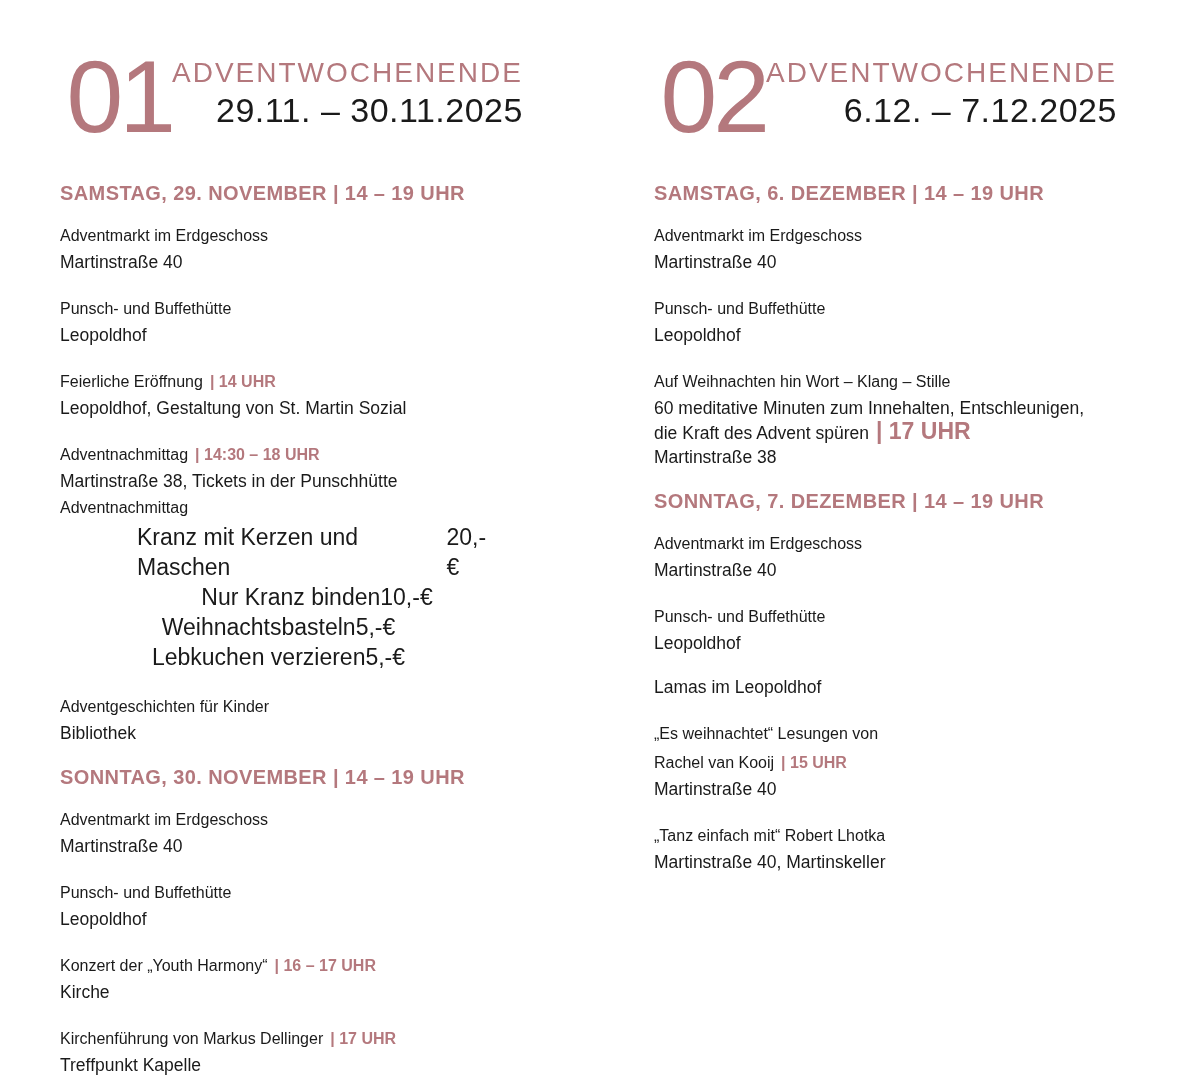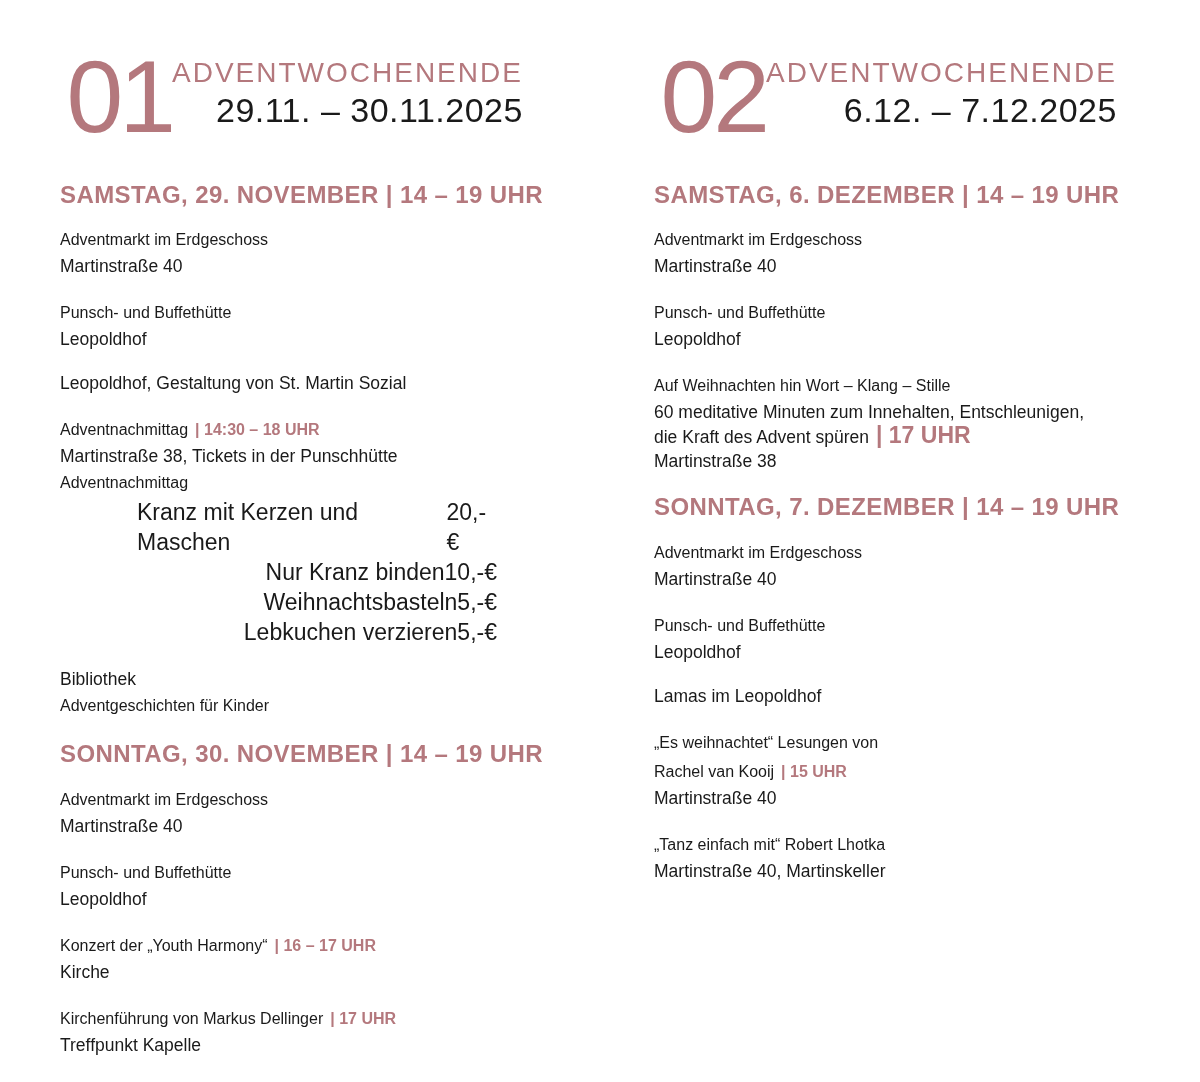--- a/index.html
+++ b/index.html
@@ -36,33 +36,33 @@
   }
   .col-date{
     color:var(--ink);font-weight:400;
     font-size:34px;line-height:1.18;letter-spacing:.5px;
     margin-top:2px;white-space:nowrap;
   }
 
   .sec-header{
     margin:10px 0 16px;
     color:var(--accent);
-    font-size:24px;font-weight:700;letter-spacing:.4px;line-height:1.2;
+    font-size:20px;font-weight:700;letter-spacing:.4px;line-height:1.2;
     white-space:nowrap;
   }
   .sec:first-child .sec-header{margin-top:40px;}
 
   .event{margin-bottom:20px;}
   .line-lg{font-size:16px;line-height:29px;}
   .line-sm{font-size:17.5px;line-height:24px;}
   .time{color:var(--accent);font-weight:700;margin-left:7px;white-space:nowrap;}
   .line-sm .time{font-size:23px;line-height:1;}
 
   .price-row{
-    display:flex;justify-content:flex-end;
+    display:flex;justify-content:center;
     width:437px;box-sizing:border-box;
     font-size:23px;line-height:30px;
   }
   .price-row.indent{padding-left:77px;}
 </style>
 </head>
 <body>
 
 <div class="page">
   <div id="columns">
@@ -80,20 +80,21 @@
     <div class="sec-events">
               <div class="event">
                 <div class="line line-lg"><span class="txt">Adventmarkt im Erdgeschoss</span></div>
                 <div class="line line-sm"><span class="txt">Martinstraße 40</span></div>
               </div>
               <div class="event">
                 <div class="line line-lg"><span class="txt">Punsch- und Buffethütte</span></div>
                 <div class="line line-sm"><span class="txt">Leopoldhof</span></div>
               </div>
               <div class="event">
+                <div class="line line-lg"><span class="txt">Feierliche Eröffnung</span><span class="time">| 14 UHR</span></div>
                 <div class="line line-sm"><span class="txt">Leopoldhof, Gestaltung von St. Martin Sozial</span></div>
               </div>
               <div class="event">
                 <div class="line line-lg"><span class="txt">Adventnachmittag</span><span class="time">| 14:30 – 18 UHR</span></div>
                 <div class="line line-sm"><span class="txt">Martinstraße 38, Tickets in der Punschhütte</span></div>
                 <div class="line line-lg"><span class="txt">Adventnachmittag</span></div>
                 <div class="price-row indent">
                   <span class="price-label">Kranz mit Kerzen und Maschen</span>
                   <span class="price-value">20,-€</span>
                 </div>
@@ -104,22 +105,22 @@
                 <div class="price-row">
                   <span class="price-label">Weihnachtsbasteln</span>
                   <span class="price-value">5,-€</span>
                 </div>
                 <div class="price-row">
                   <span class="price-label">Lebkuchen verzieren</span>
                   <span class="price-value">5,-€</span>
                 </div>
               </div>
               <div class="event">
+                <div class="line line-lg"><span class="txt">Adventgeschichten für Kinder</span></div>
                 <div class="line line-sm"><span class="txt">Bibliothek</span></div>
-                <div class="line line-lg"><span class="txt">Adventgeschichten für Kinder</span></div>
               </div>
             </div>
   </div>
           <div class="sec">
     <h2 class="sec-header">SONNTAG, 30. NOVEMBER | 14 – 19 UHR</h2>
     <div class="sec-events">
               <div class="event">
                 <div class="line line-lg"><span class="txt">Adventmarkt im Erdgeschoss</span></div>
                 <div class="line line-sm"><span class="txt">Martinstraße 40</span></div>
               </div>

